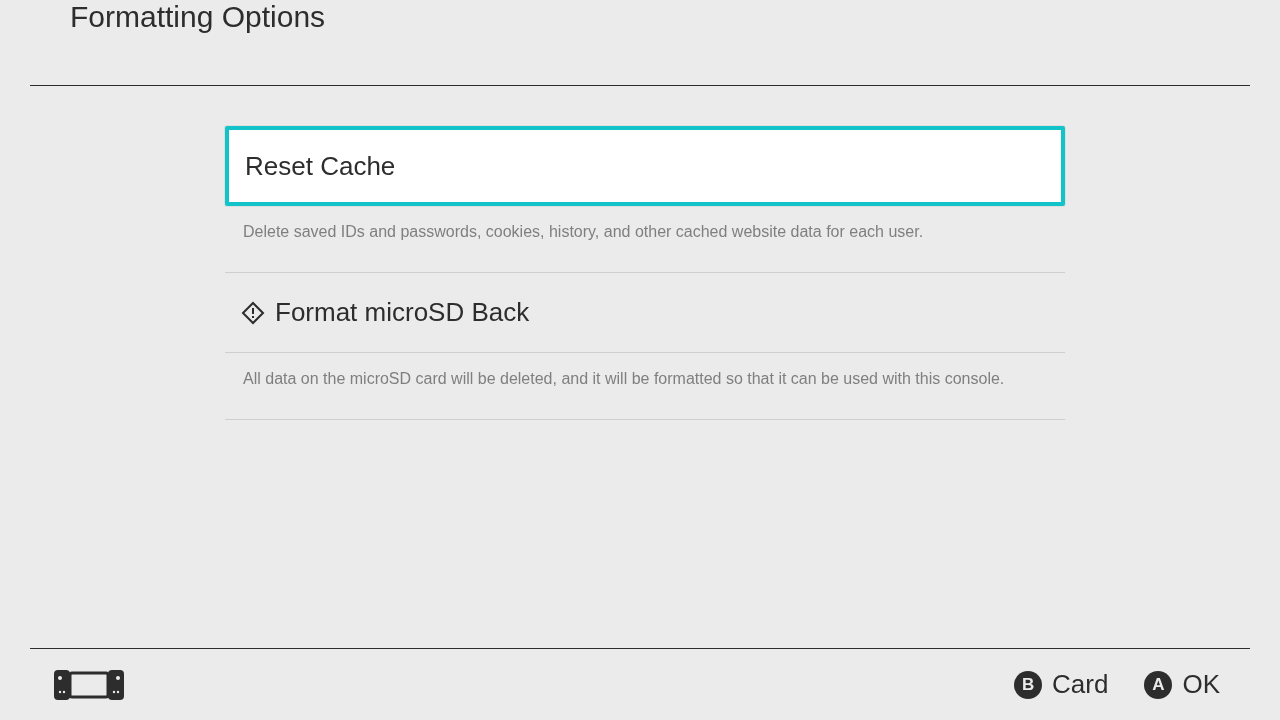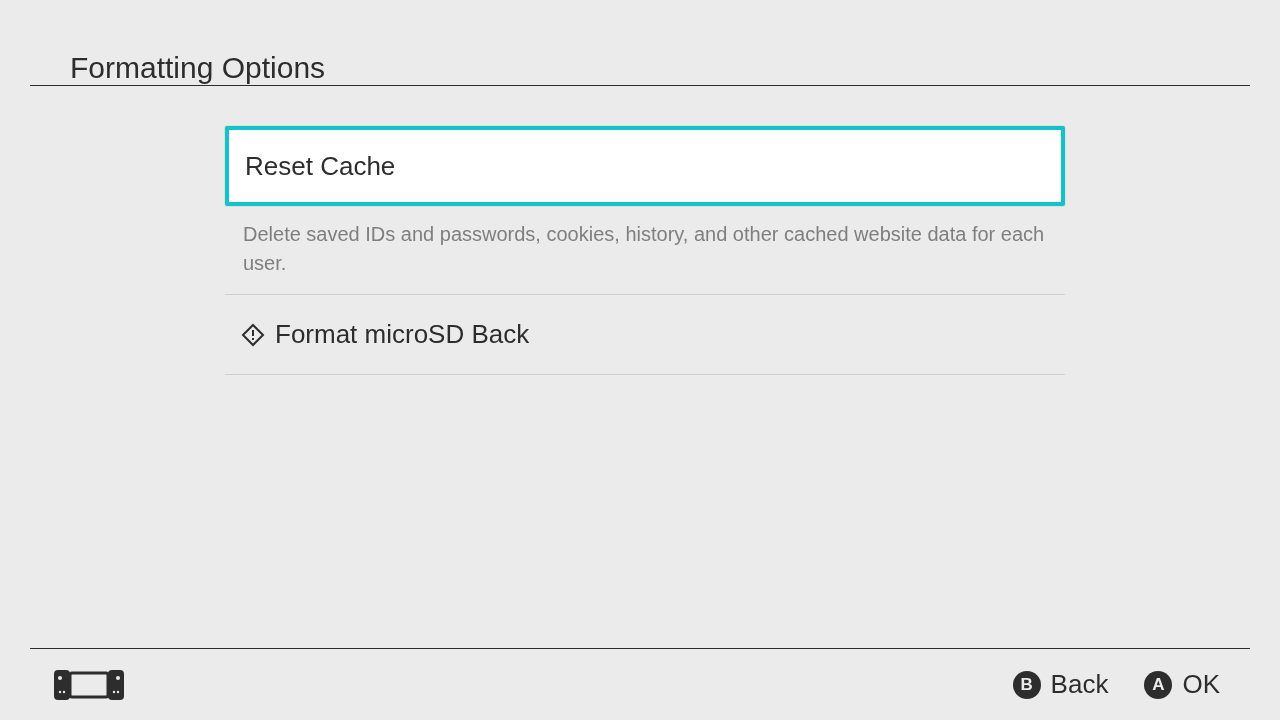--- a/index.html
+++ b/index.html
@@ -17,21 +17,21 @@
     position: relative;
   }
   .header {
     position: absolute;
     top: 0;
     left: 30px;
     right: 30px;
     height: 86px;
     border-bottom: 1px solid #2d2d2d;
     display: flex;
-    align-items: flex-end;
+    align-items: flex-start;
     padding-left: 40px;
   }
   .page-title {
     font-size: 30px;
     font-weight: 400;
     color: #2d2d2d;
   }
   .content {
     position: absolute;
     top: 86px;
@@ -63,22 +63,22 @@
     background: #fff;
     border: 4px solid #12c3c9;
     border-radius: 2px;
     box-shadow: 0 0 0 1px rgba(0,0,0,0.05);
     height: 80px;
   }
   .option-row.selected + .option-desc {
     border-top: none;
   }
   .option-desc {
-    padding: 14px 18px 16px 18px;
-    font-size: 20px;
+    padding: 14px 18px 29px 18px;
+    font-size: 16px;
     line-height: 1.45;
     color: #7f7f7f;
     border-bottom: 1px solid #cfcfcf;
   }
   .warn-icon {
     display: inline-flex;
     align-items: center;
     justify-content: center;
     margin-right: 10px;
   }
@@ -146,20 +146,21 @@
       <div class="option-row">
         <span class="warn-icon">
           <svg width="24" height="24" viewBox="0 0 24 24" fill="none">
             <path d="M12 2 L22 12 L12 22 L2 12 Z" stroke="#2d2d2d" stroke-width="2" fill="none"></path>
             <rect x="11" y="7" width="2" height="6" fill="#2d2d2d"></rect>
             <rect x="11" y="15" width="2" height="2" fill="#2d2d2d"></rect>
           </svg>
         </span>
         <span>Format microSD Back</span>
       </div>
+      <div class="option-desc">All data on the microSD card will be deleted, and it will be formatted so that it can be used with this console.</div>
     </div>
 
     <div class="option-block">
       <div class="option-row" style="border-bottom:none">
         
         
       </div>
     </div>
 
   </div>
@@ -174,21 +175,21 @@
         <circle cx="6" cy="22" r="1.2" fill="#ebebeb"></circle>
         <circle cx="10" cy="22" r="1.2" fill="#ebebeb"></circle>
         <circle cx="64" cy="8" r="2" fill="#ebebeb"></circle>
         <circle cx="60" cy="22" r="1.2" fill="#ebebeb"></circle>
         <circle cx="64" cy="22" r="1.2" fill="#ebebeb"></circle>
       </svg>
     </div>
     <div class="footer-buttons">
       <div class="btn-hint">
         <span class="btn-circle">B</span>
-        <span>Back</span>
+        <span>Card</span>
       </div>
       <div class="btn-hint">
         <span class="btn-circle">A</span>
         <span>OK</span>
       </div>
     </div>
   </div>
 
 </div>
 

